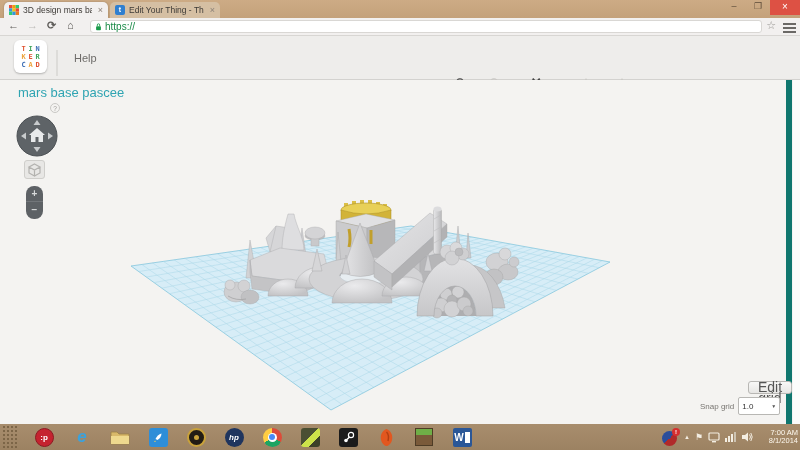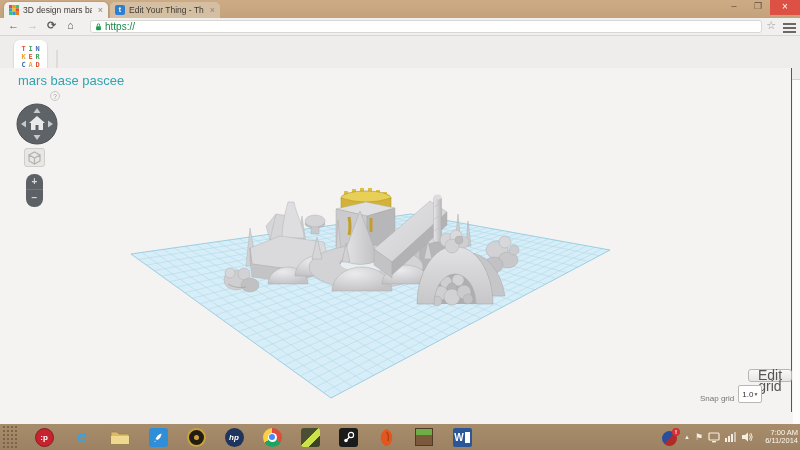--- a/index.html
+++ b/index.html
@@ -41,34 +41,34 @@
   .toolbtn { position:absolute; top:40px; width:34px; text-align:center; }
   .toolbtn .glyph { font-size:13px; line-height:14px; color:#454545; }
   .toolbtn .lbl { font-size:6.5px; color:#8f8d8a; }
   .toolbtn.disabled .glyph { color:#c9c7c4; }
   .toolbtn.disabled .lbl { color:#c9c7c4; }
   .tool-sep { position:absolute; left:653px; top:44px; width:1px; height:26px; background:#d9d8d5; }
   .viewicon { position:absolute; top:44px; }
   .viewicon.txt { font-size:15px; font-weight:bold; color:#4f4f4f; top:46px; }
 
   
-  #canvas { position:absolute; left:0; top:68px; width:792px; height:344px; background:#f4f3f1; border-right:1px solid #0f766e; }
+  #canvas { position:absolute; left:0; top:80px; width:792px; height:344px; background:#f4f3f1; border-right:6px solid #0f766e; }
   #gutter { position:absolute; left:793px; top:80px; width:7px; height:344px; background:#fcfcfb; }
   #design-title { position:absolute; left:18px; top:5px; font-size:13px; color:#2fa4b2; }
   #help-q { position:absolute; left:50px; top:23px; width:10px; height:10px; border:1px solid #c9c8c5; border-radius:50%; font-size:6.5px; color:#9a9896; text-align:center; line-height:9px; }
   #scene { position:absolute; left:0; top:0; }
   #navpad { position:absolute; left:15px; top:34px; }
   #boxbtn { position:absolute; left:24px; top:80px; width:21px; height:19px; background:#e8e7e5; border:1px solid #cfcecb; border-radius:3px; }
   #zoompill { position:absolute; left:26px; top:106px; width:17px; height:33px; background:#5d6165; border-radius:8px; color:#d8dadb; text-align:center; }
   #zoompill .zi { font-size:10px; font-weight:bold; line-height:15px; border-bottom:1px solid #72767a; }
   #zoompill .zo { font-size:10px; font-weight:bold; line-height:15px; }
   #editgrid-btn { position:absolute; left:748px; top:301px; width:44px; height:13px; background:linear-gradient(#f8f8f7,#e7e6e4); border:1px solid #b8b7b4; border-radius:3px; font-size:14px; color:#555; text-align:center; line-height:11px; }
-  #snap-row { position:absolute; left:700px; top:317px; display:flex; align-items:flex-end; gap:4px; }
+  #snap-row { position:absolute; left:700px; top:317px; display:flex; align-items:center; gap:4px; }
   #snap-label { font-size:8px; color:#777571; }
-  #snap-select { width:24px; height:13px; background:#fff; border:1px solid #b8b7b4; border-radius:2px; font-size:8px; color:#333; display:flex; align-items:center; justify-content:space-between; padding:8px 3px; }
+  #snap-select { width:42px; height:13px; background:#fff; border:1px solid #b8b7b4; border-radius:2px; font-size:8px; color:#333; display:flex; align-items:center; justify-content:space-between; padding:8px 3px; }
   #snap-select .arrow { font-size:5px; color:#555; }
 
   
   #taskbar { position:absolute; left:0; top:424px; width:800px; height:26px; background:linear-gradient(#a88d6d,#9c8262); display:flex; align-items:center; }
   #start-dots { width:16px; height:24px; margin-left:2px; background-image:radial-gradient(#7c6547 0.8px, transparent 0.9px); background-size:4px 4px; }
   .tb-icon { width:24px; height:22px; margin-left:14px; display:flex; align-items:center; justify-content:center; flex:0 0 auto; }
   .circ { width:19px; height:19px; border-radius:50%; display:flex; align-items:center; justify-content:center; }
   #tray { position:absolute; right:2px; top:0; height:26px; display:flex; align-items:center; gap:5px; }
   .tray-glyph { color:#f3ede2; font-size:9px; }
   #clock { text-align:right; color:#fdf8ee; font-size:7.5px; line-height:8.5px; padding-left:4px; width:40px; }
@@ -140,20 +140,21 @@
         </div>
         <div class="row">
           <span style="color: rgb(62, 111, 181);">C</span>
           <span style="color: rgb(237, 163, 59);">A</span>
           <span style="color: rgb(224, 81, 47);">D</span>
         </div>
       </div>
     <div id="tc-menus">
         <div class="menu-sep"></div>
         <div class="menu-sep"></div>
+        <div class="tc-menu">Help</div>
       </div>
 
     <div class="toolbtn" style="left:442px;">
       <div class="glyph">↶</div>
       <div class="lbl">Undo</div>
     </div>
     <div class="toolbtn disabled" style="left:478px;">
       <div class="glyph">↷</div>
       <div class="lbl">Redo</div>
     </div>
@@ -516,18 +517,18 @@
           <rect x="3" y="4" width="2" height="6" fill="#f3ede2"></rect>
           <rect x="6" y="2" width="2" height="8" fill="#f3ede2"></rect>
           <rect x="9" y="0" width="2" height="10" fill="#cdc3b2"></rect>
         </svg>
       <svg width="11" height="10" viewBox="0 0 11 10">
           <polygon points="0,3 3,3 6,0.5 6,9.5 3,7 0,7" fill="#f3ede2"></polygon>
           <path d="M7.5 2.5 Q9.5 5 7.5 7.5 M8.8 1 Q11.6 5 8.8 9" stroke="#f3ede2" stroke-width="1" fill="none"></path>
         </svg>
       <div id="clock">
         <div>7:00 AM</div>
-        <div>6/11/2014</div>
+        <div>8/1/2014</div>
       </div>
     </div>
   </div>
 
 </div>
 
 </body></html>

